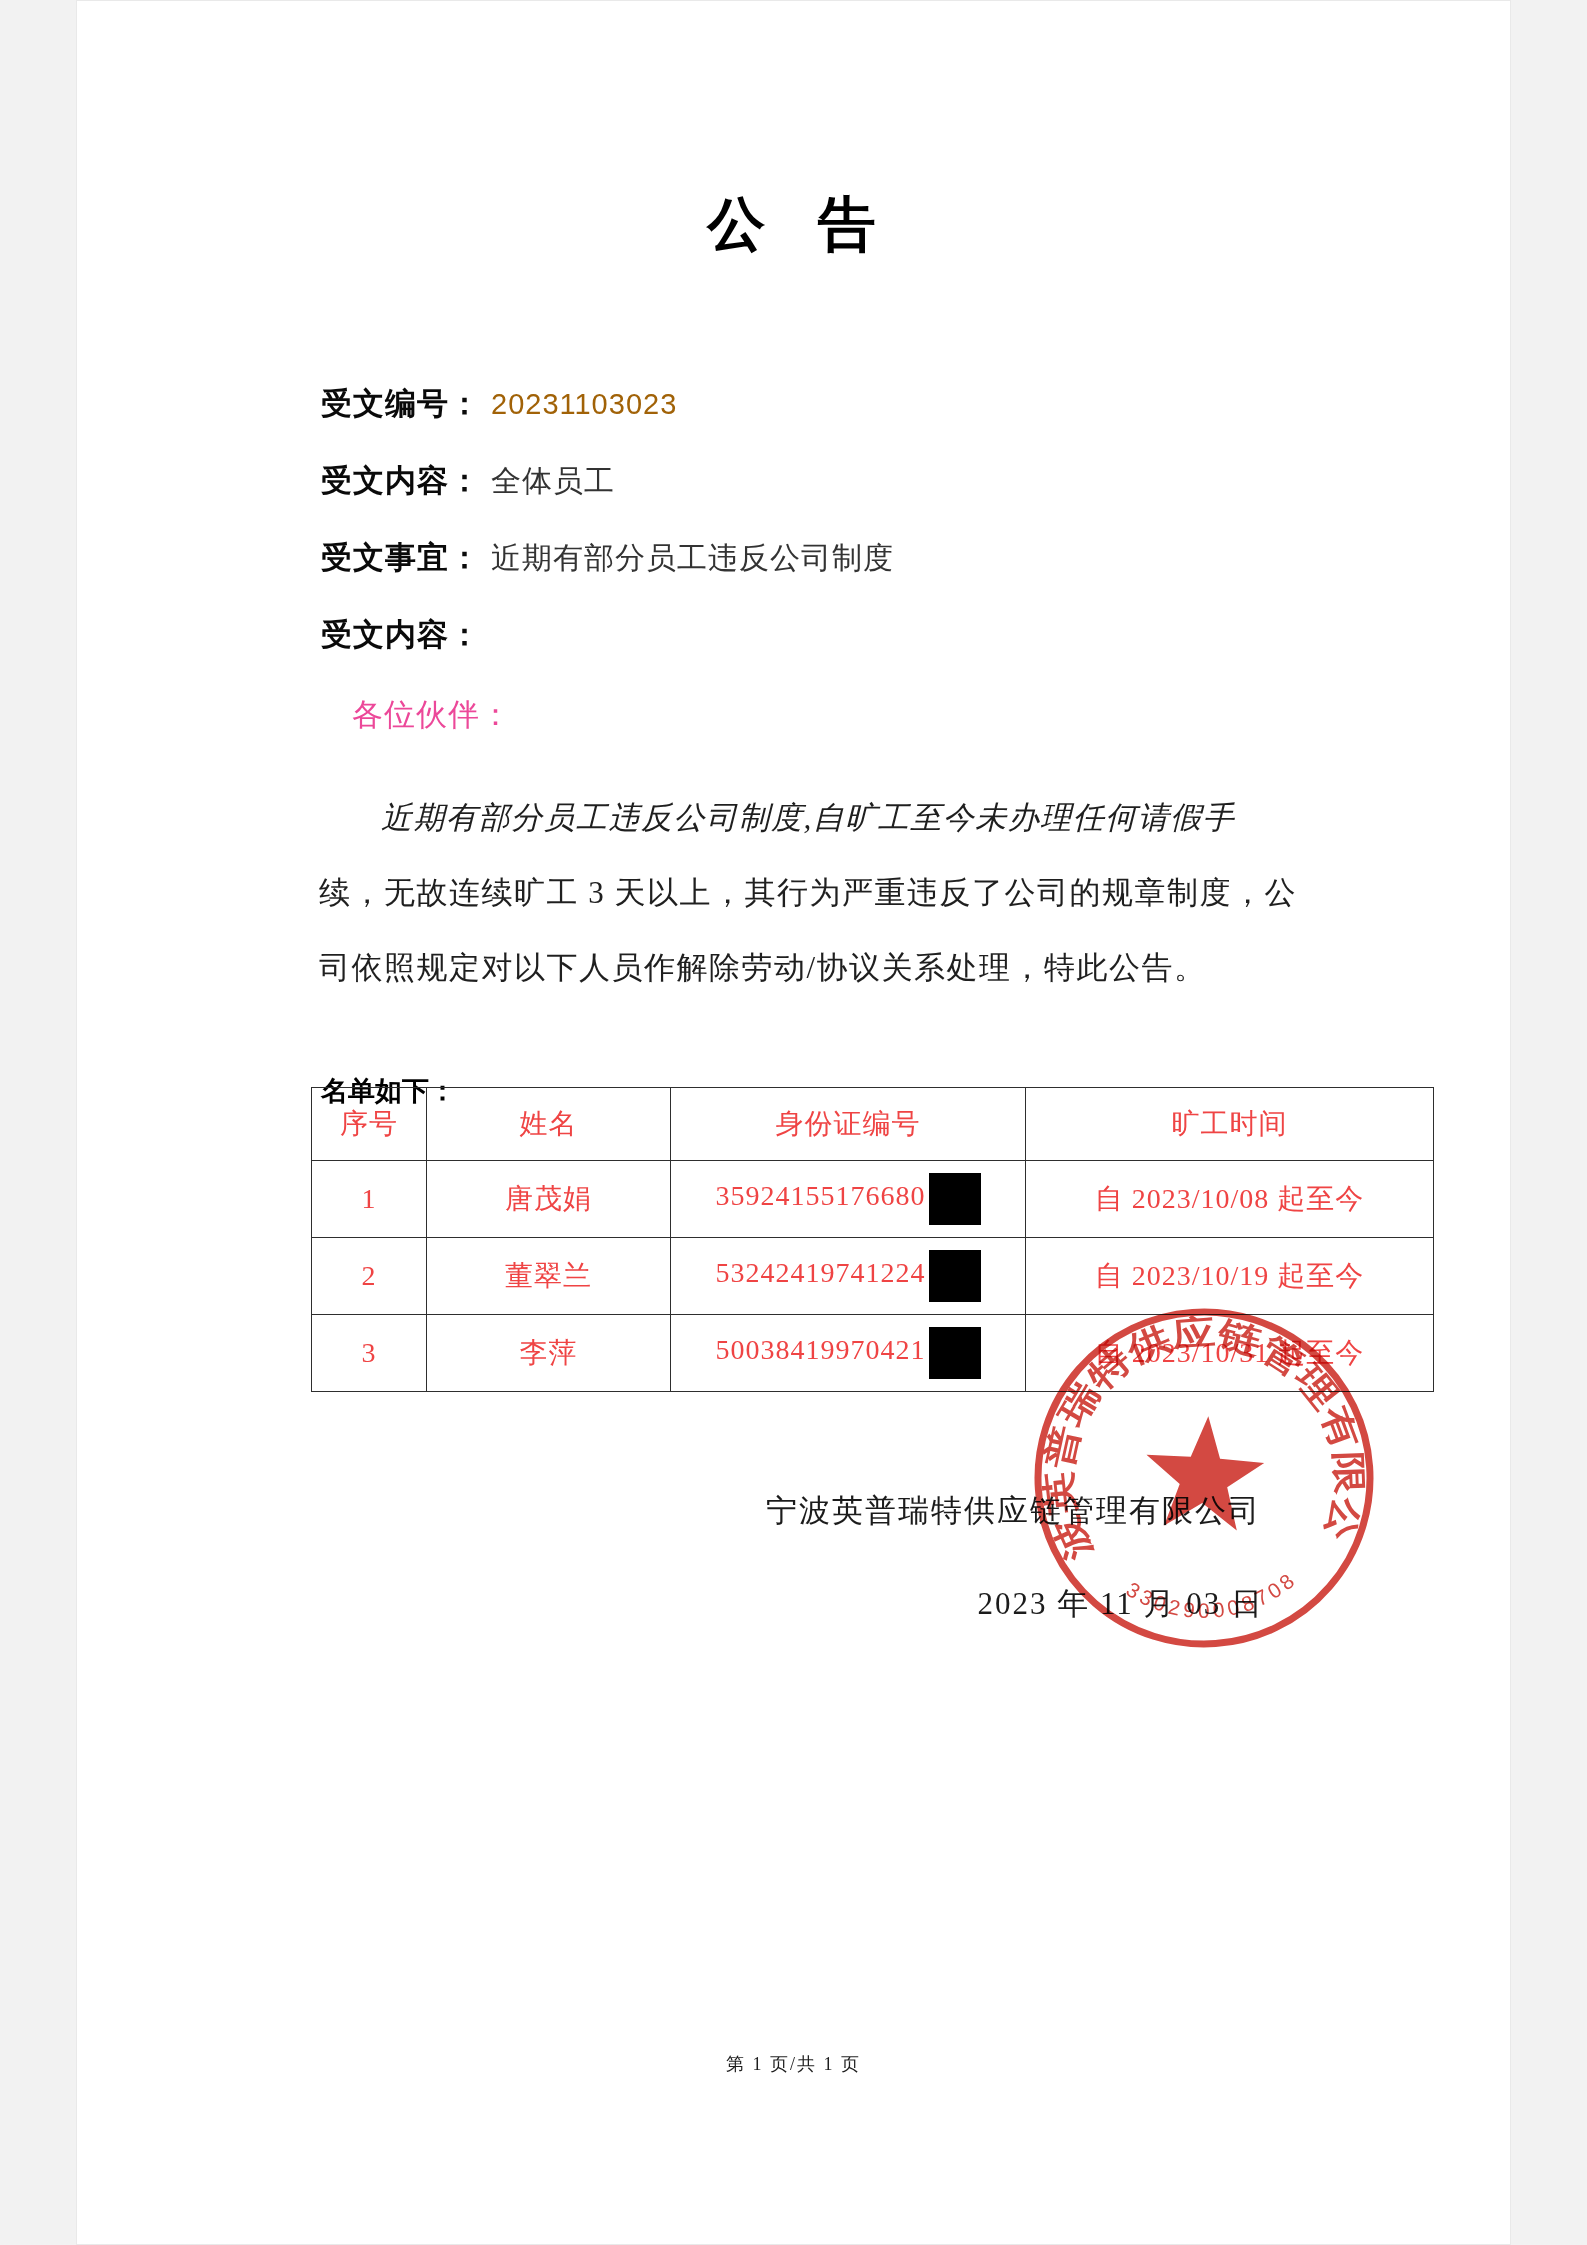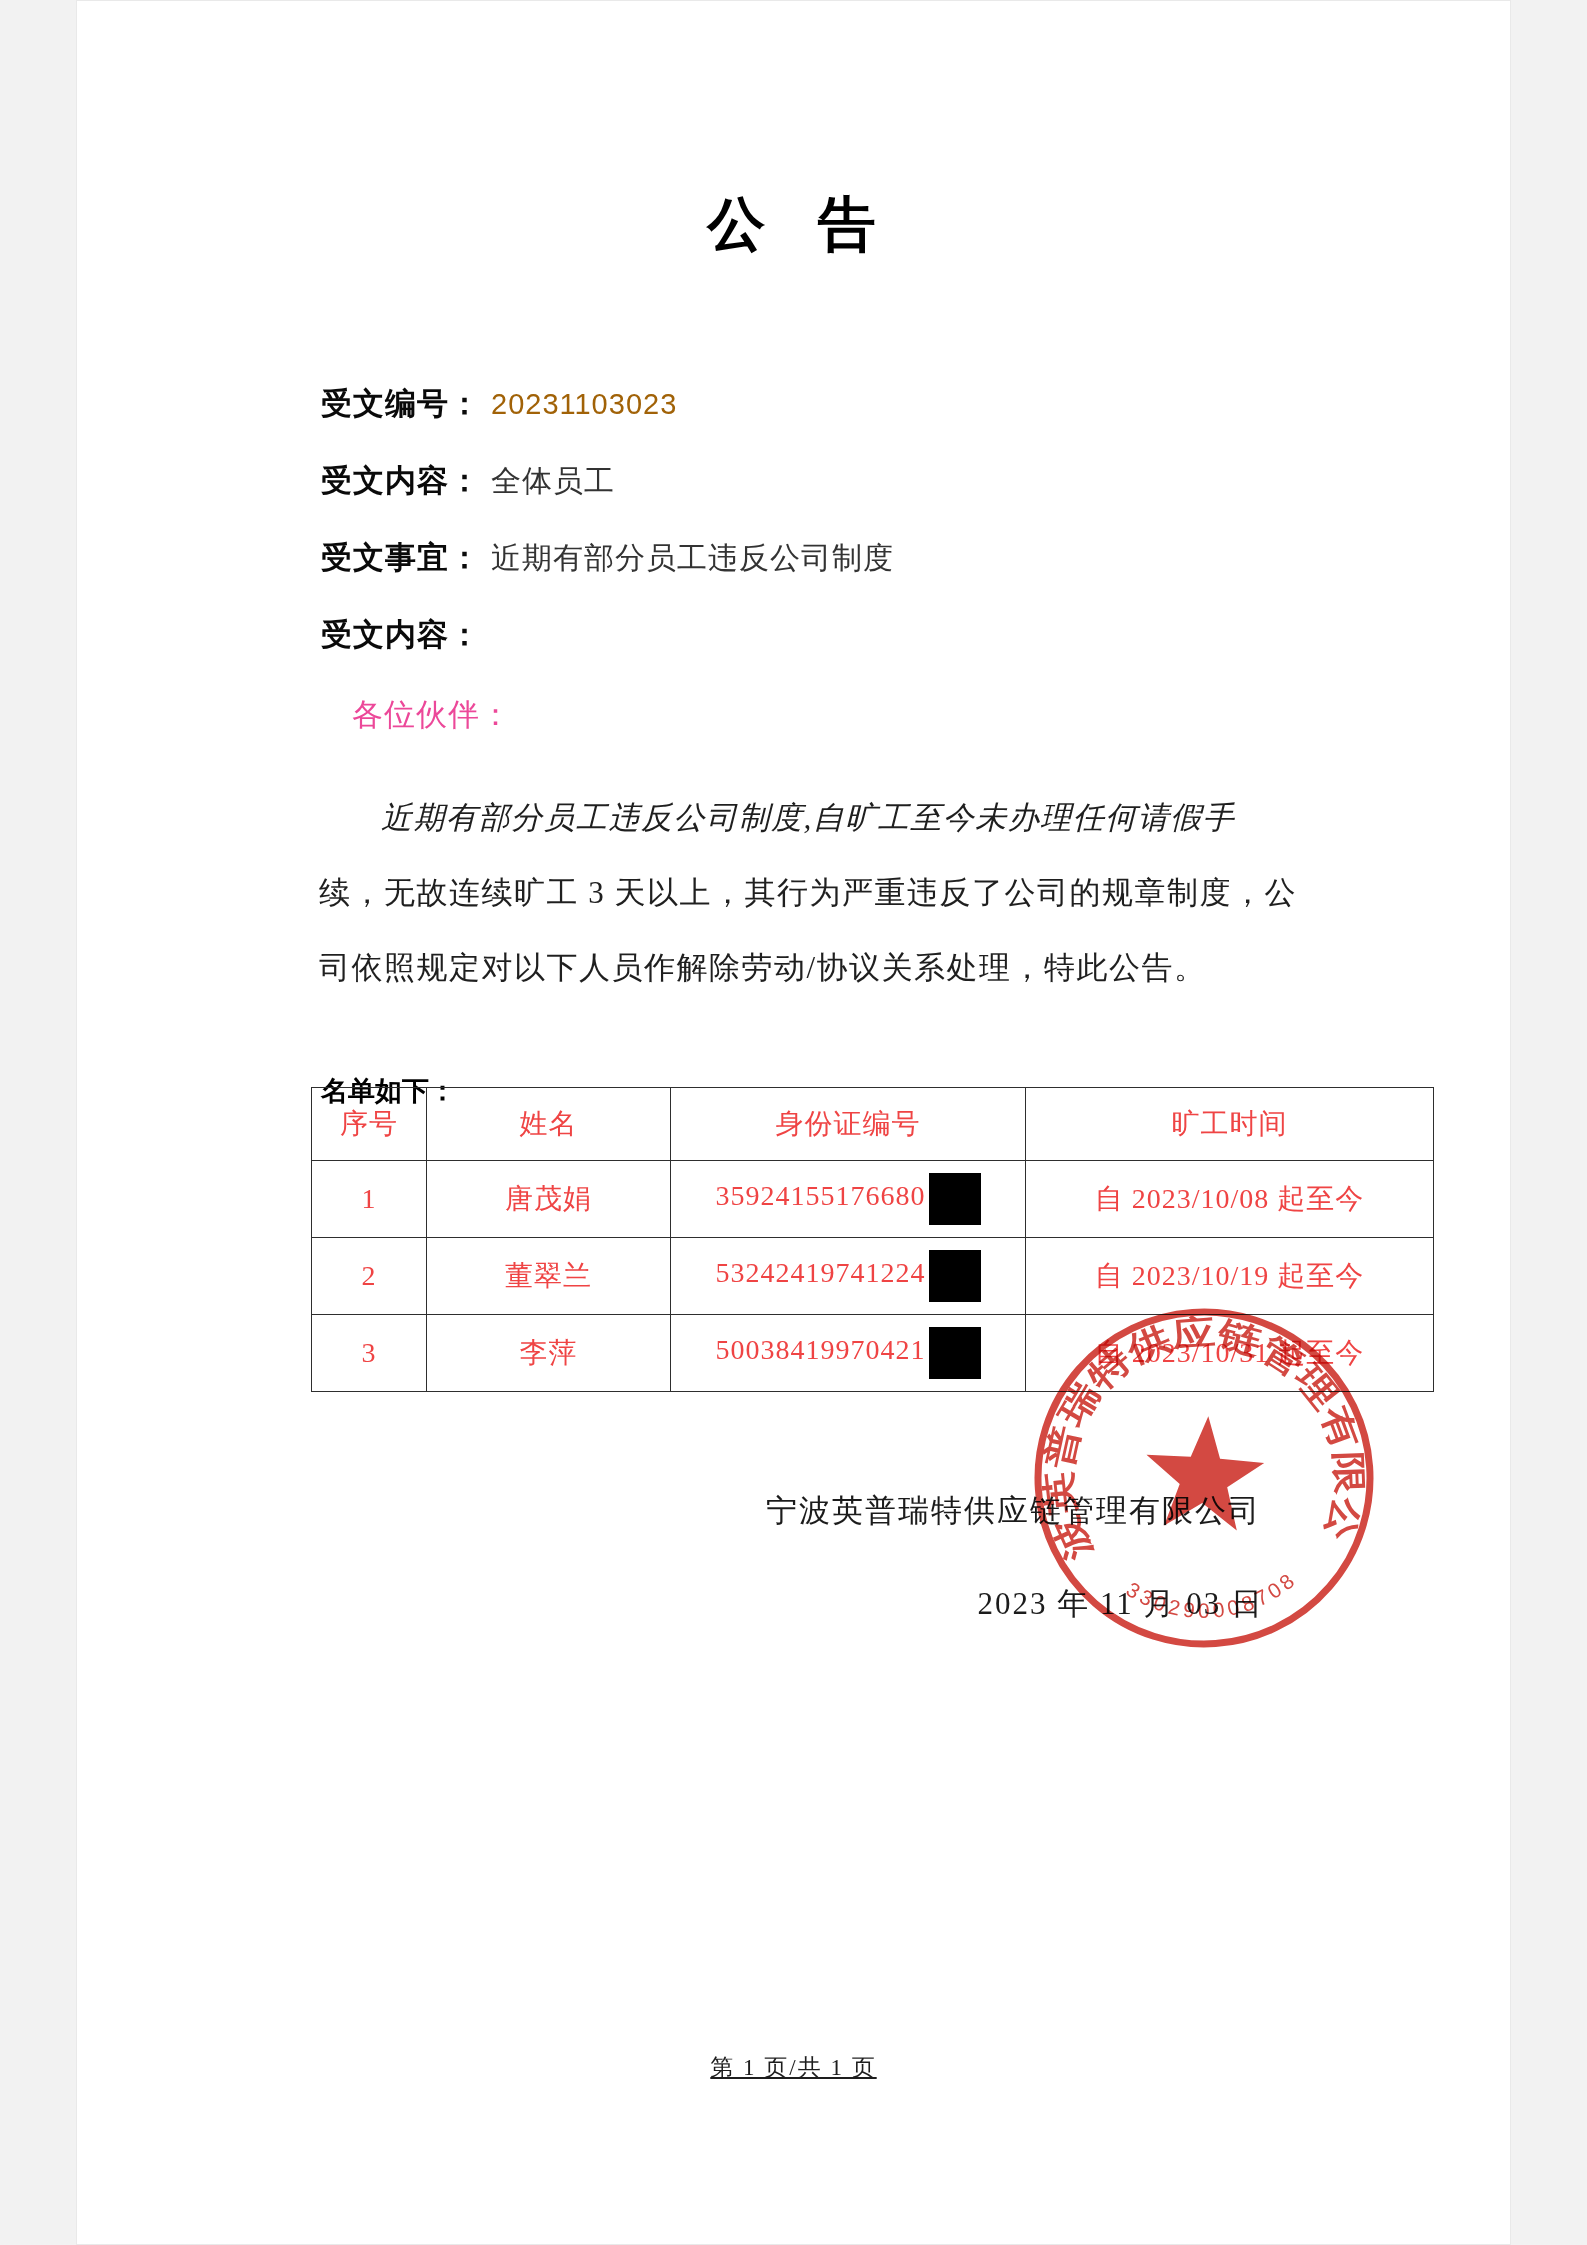--- a/index.html
+++ b/index.html
@@ -48,21 +48,21 @@
   .sig-company{position:absolute;top:1490px;right:250px;font-size:31px;color:#1b1b1b;letter-spacing:2px;}
   .sig-date{position:absolute;top:1583px;right:247px;font-size:31px;color:#1b1b1b;letter-spacing:2px;}
   .stamp{
     position:absolute;left:948px;top:1298px;width:360px;height:360px;
     opacity:0.88;mix-blend-mode:multiply;
     transform:rotate(-4deg);
     pointer-events:none;
   }
   .page-footer{
     position:absolute;left:0;top:2052px;width:100%;
-    text-align:center;font-size:23px;color:#1d1d1d;letter-spacing:2px;text-decoration:underline;
+    text-align:center;font-size:18px;color:#1d1d1d;letter-spacing:2px;
   }
 </style>
 </head>
 <body>
 
 <div class="page">
 
   <div class="doc-title">公 告</div>
 
   <div class="field-row" style="top:383px;">

